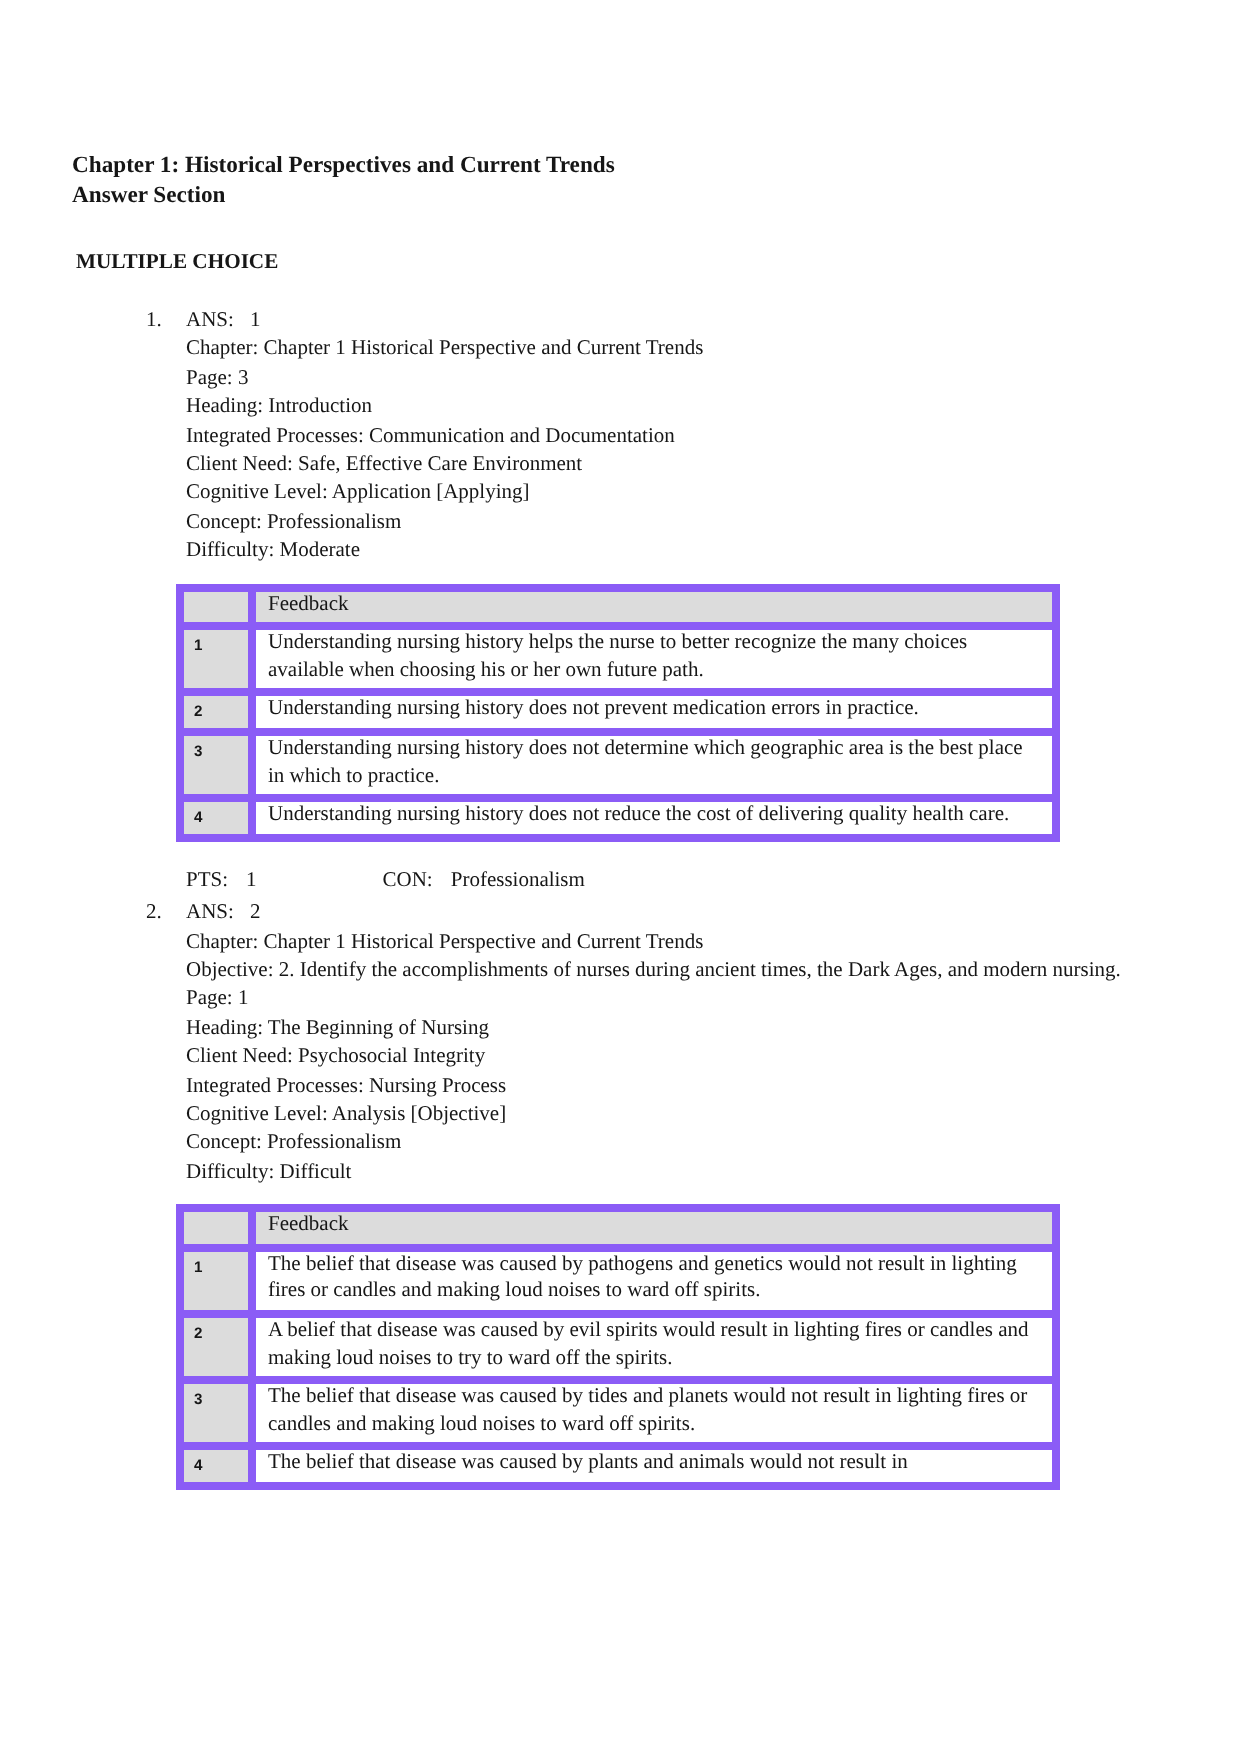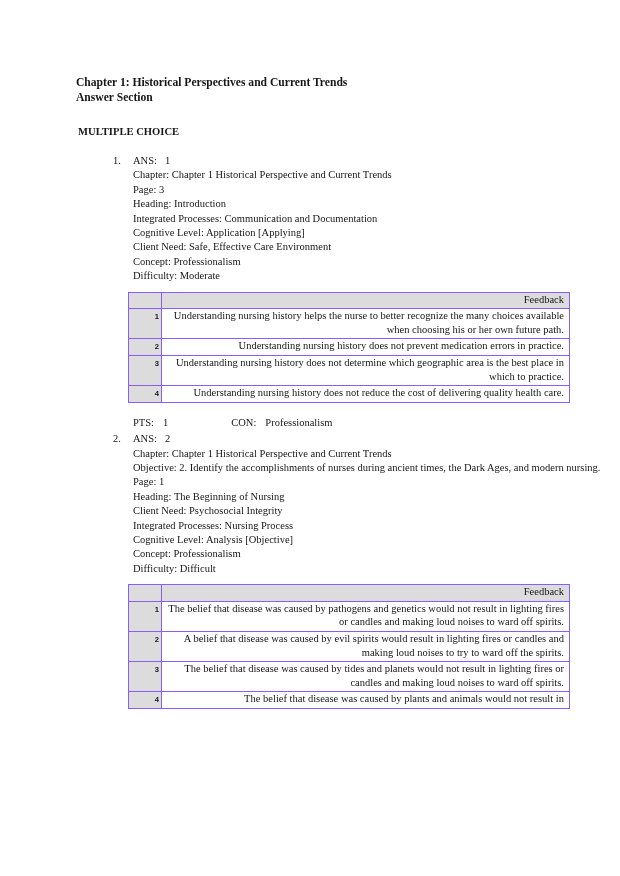--- a/index.html
+++ b/index.html
@@ -7,21 +7,20 @@
     width: 620px; height: 876px;
     background: #ffffff;
     font-family: "Liberation Serif", serif;
     color: #161616;
     overflow: hidden;
   }
   .page {
     box-sizing: border-box;
     width: 553px; height: 876px;
     padding: 75px 34px 0 36px;
-    margin-left: 40px;
   }
   .doc-title {
     font-weight: bold;
     font-size: 11.6px;
     line-height: 15px;
   }
   .section-heading {
     font-weight: bold;
     font-size: 10.6px;
     margin-top: 21px;
@@ -48,26 +47,25 @@
   .ans-line .val { margin-left: 8px; }
   .detail { }
   table.feedback {
     border-collapse: collapse;
     width: 442px;
     margin-left: -5px;
     margin-top: 8px;
     table-layout: fixed;
   }
   table.feedback td {
-    border: 1px solid #8b5cf6;
+    border: 4px solid #8b5cf6;
     vertical-align: top;
     font-size: 10.5px;
     line-height: 13.6px;
     padding: 0 5px 2px 6px;
-    text-align: right;
   }
   table.feedback td.num {
     width: 25px;
     background: #dcdcdc;
     font-family: "Liberation Sans", sans-serif;
     font-weight: bold;
     font-size: 7.6px;
     line-height: 11px;
     padding: 2px 2px 0 5px;
   }
@@ -90,22 +88,22 @@
   <div class="item">
     <span class="item-num">1.</span>
     <div class="item-body">
       <div class="ans-line">
         <span>ANS:</span><span class="val">1</span>
       </div>
       <div class="detail">Chapter: Chapter 1 Historical Perspective and Current Trends</div>
       <div class="detail">Page: 3</div>
       <div class="detail">Heading: Introduction</div>
       <div class="detail">Integrated Processes: Communication and Documentation</div>
+      <div class="detail">Client Need: Safe, Effective Care Environment</div>
       <div class="detail">Cognitive Level: Application [Applying]</div>
-      <div class="detail">Client Need: Safe, Effective Care Environment</div>
       <div class="detail">Concept: Professionalism</div>
       <div class="detail">Difficulty: Moderate</div>
 
       <table class="feedback">
         <tbody>
             <tr class="head">
           <td class="num"></td>
           <td>Feedback</td>
         </tr>
         <tr>

